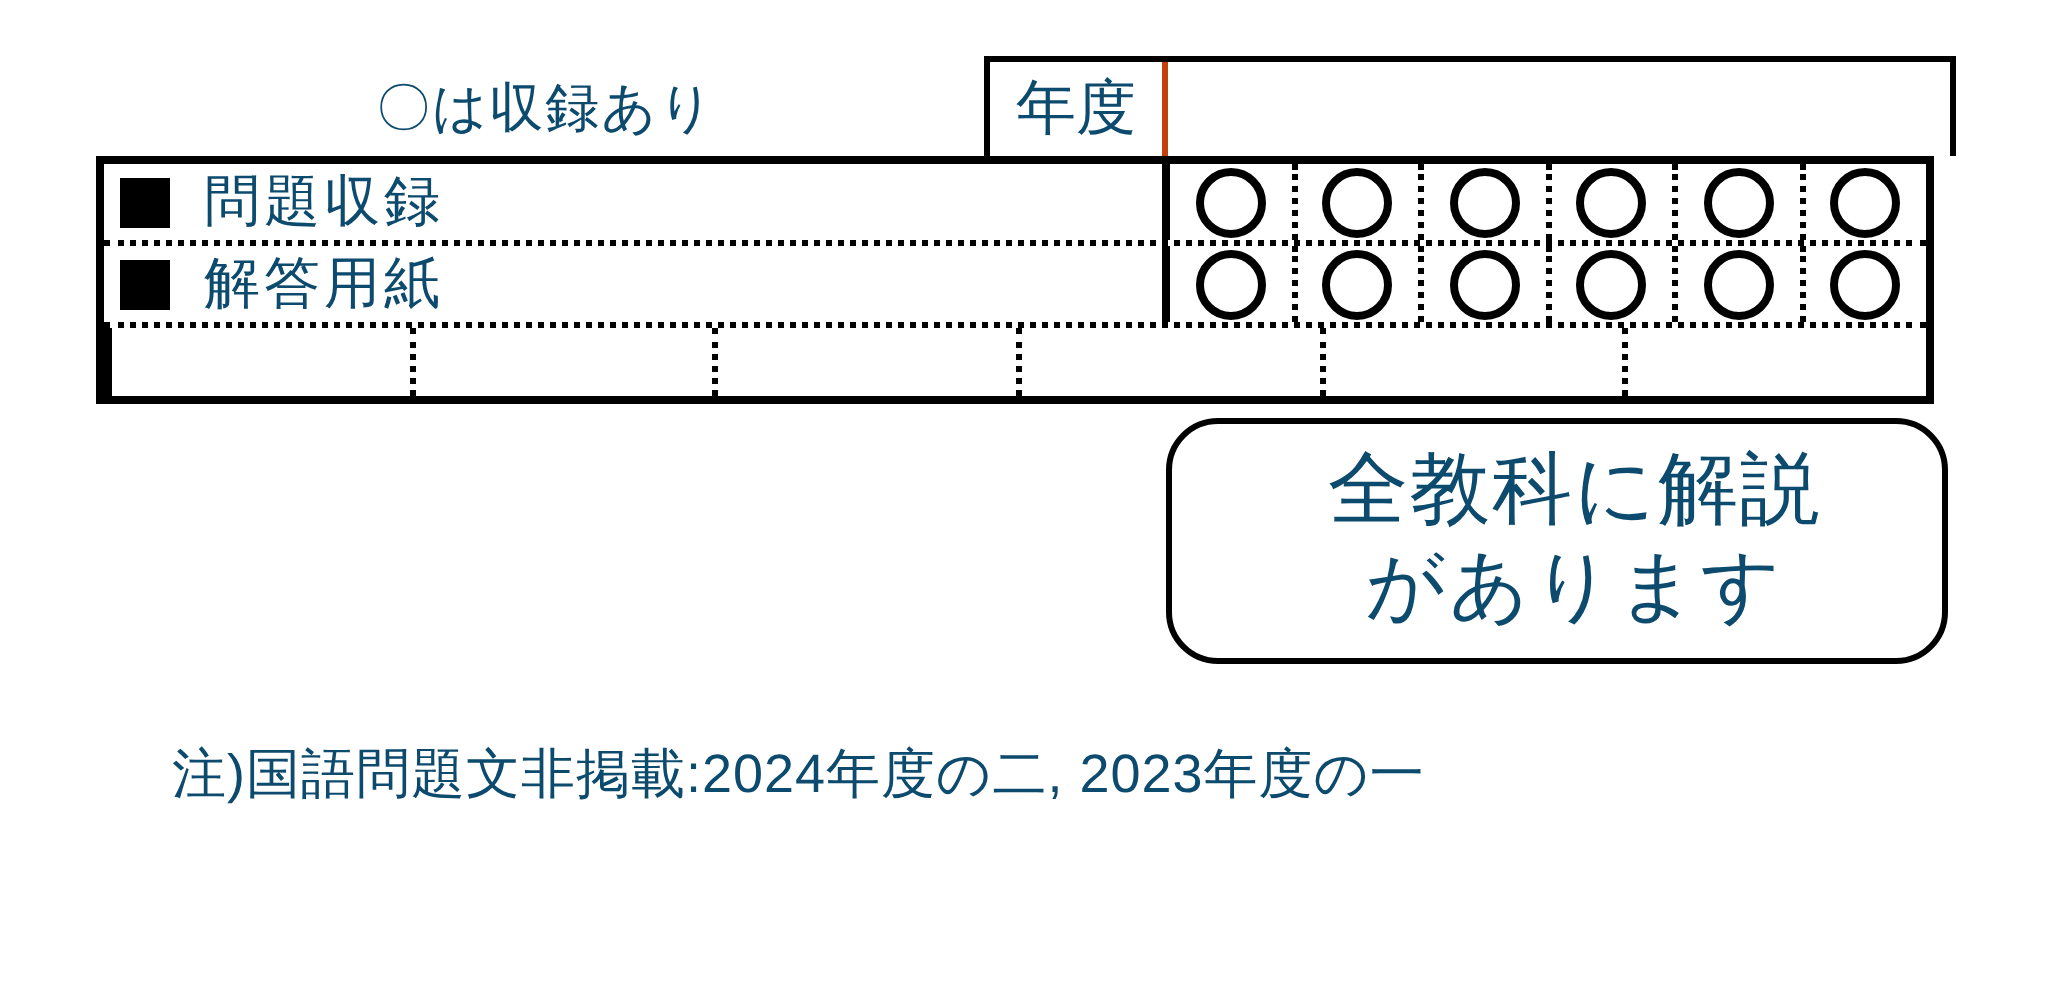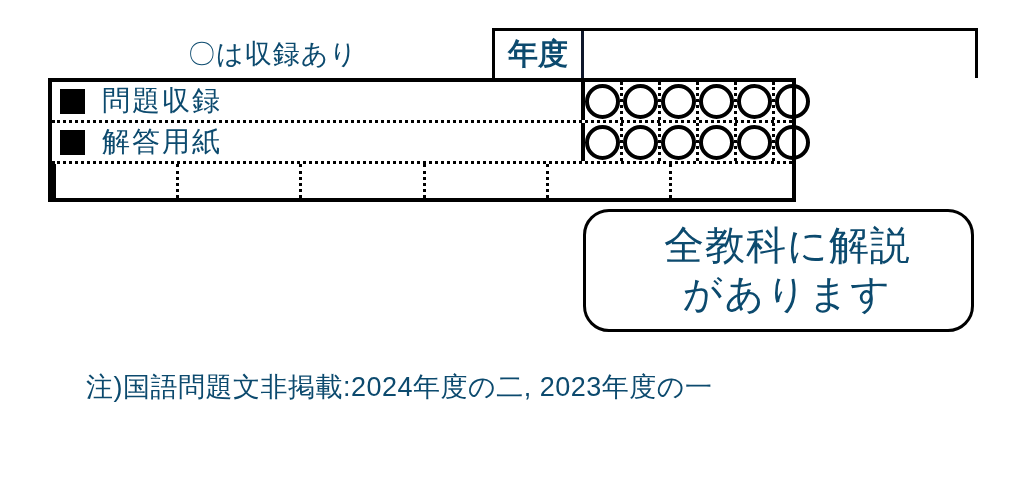--- a/index.html
+++ b/index.html
@@ -22,39 +22,38 @@
     position:absolute;left:492px;top:28px;
     width:486px;height:50px;
     display:flex;
     border-top:3px solid #000;
     border-right:3px solid #000;
     box-sizing:border-box;
   }
   .nendo-cell{
     width:92px;flex:none;
     border-left:3px solid #000;
-    border-right:3px solid #0f172a;
+    border-right:3px solid #c2410c;
     box-sizing:border-box;
     display:flex;align-items:center;justify-content:center;
     font-size:30px;
-    font-weight:bold;
   }
   .year-cols{flex:1;display:flex;}
   .ycell{
     flex:1;display:flex;align-items:center;justify-content:center;
     font-size:28px;letter-spacing:-1px;
     box-sizing:border-box;
     transform:scaleX(.95);
   }
   .ycell.dot{border-left:3px dotted #000;transform:none;}
   .ycell.dot > span{display:inline-block;transform:scaleX(.95);}
   
   .tbody{
     position:absolute;left:48px;top:78px;
-    width:748px;height:124px;
+    width:919px;height:124px;
     border:4px solid #000;
     box-sizing:border-box;
     display:flex;flex-direction:column;
   }
   .trow{flex:1;display:flex;box-sizing:border-box;}
   .trow.sep{border-bottom:3px dotted #000;}
   .labelcell{
     width:529px;flex:none;
     display:flex;align-items:center;
     box-sizing:border-box;

